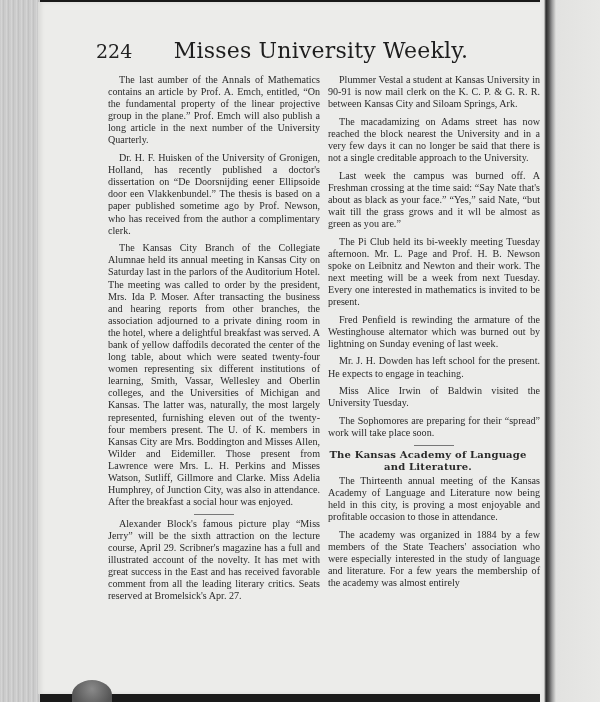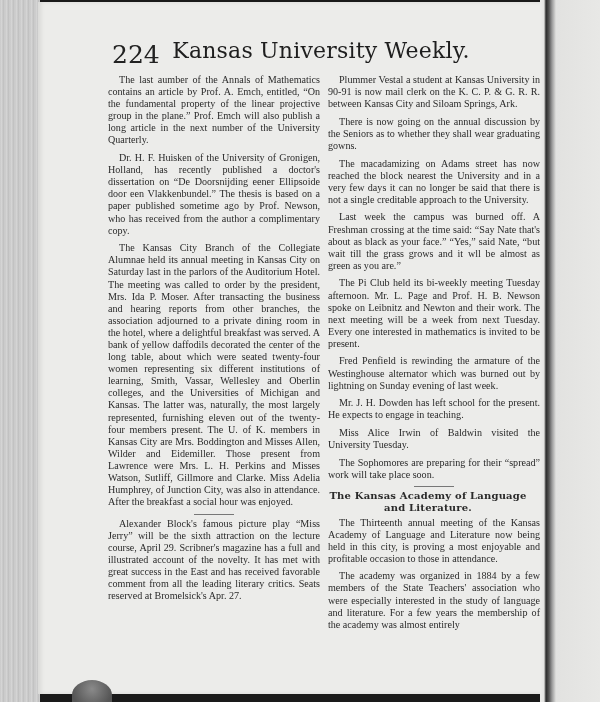--- a/index.html
+++ b/index.html
@@ -23,21 +23,21 @@
     }
     .thumb {
       position: absolute; left: 72px; top: 680px; width: 40px; height: 30px;
       background: radial-gradient(ellipse at 50% 30%, #8a8a8a, #555 70%);
       border-radius: 50% 50% 0 0;
     }
     .header {
       position: absolute; left: 96px; top: 40px; width: 450px; height: 30px;
     }
     .page-number {
-      position: absolute; left: 0; top: 0; font-size: 25px; color: #222; margin-left: 16px;
+      position: absolute; left: 0; top: 0; font-size: 19px; color: #222;
     }
     .running-title {
       position: absolute; left: 0; right: 0; top: -2px; text-align: center;
       font-size: 22px; color: #1e1e1e; letter-spacing: 0.2px;
     }
     .column {
       position: absolute; top: 74px; width: 212px;
       font-size: 10.1px; line-height: 12.1px; color: #2a2a2a;
       text-align: justify; hyphens: manual;
     }
@@ -55,34 +55,33 @@
 </head>
 <body>
 
 <div class="page-edges"></div>
 <div class="page"></div>
 <div class="gutter"></div>
 <div class="thumb"></div>
 
 <div class="header">
   <span class="page-number">224</span>
-  <div class="running-title">Kansas University Weekly.</div>
+  <div class="running-title">Misses University Weekly.</div>
 </div>
 
 <div class="column col-left">
   <p class="para">The last aumber of the Annals of Mathematics contains an article by Prof. A. Emch, entitled, “On the fundamental property of the linear projective group in the plane.” Prof. Emch will also publish a long article in the next number of the University Quarterly.</p>
-  <p class="para">Dr. H. F. Huisken of the University of Gronigen, Holland, has recently published a doctor's dissertation on “De Doorsnijding eener Ellipsoide door een Vlakkenbundel.” The thesis is based on a paper published sometime ago by Prof. Newson, who has received from the author a complimentary copy.</p>
+  <p class="para">Dr. H. F. Huisken of the University of Gronigen, Holland, has recently published a doctor's dissertation on “De Doorsnijding eener Ellipsoide door een Vlakkenbundel.” The thesis is based on a paper published sometime ago by Prof. Newson, who has received from the author a complimentary clerk.</p>
   <p class="para">The Kansas City Branch of the Collegiate Alumnae held its annual meeting in Kansas City on Saturday last in the parlors of the Auditorium Hotel. The meeting was called to order by the president, Mrs. Ida P. Moser. After transacting the business and hearing reports from other branches, the association adjourned to a private dining room in the hotel, where a delightful breakfast was served. A bank of yellow daffodils decorated the center of the long table, about which were seated twenty-four women representing six different institutions of learning, Smith, Vassar, Wellesley and Oberlin colleges, and the Universities of Michigan and Kansas. The latter was, naturally, the most largely represented, furnishing eleven out of the twenty-four members present. The U. of K. members in Kansas City are Mrs. Boddington and Misses Allen, Wilder and Eidemiller. Those present from Lawrence were Mrs. L. H. Perkins and Misses Watson, Sutliff, Gillmore and Clarke. Miss Adelia Humphrey, of Junction City, was also in attendance. After the breakfast a social hour was enjoyed.</p>
   <div class="section-rule"></div>
   <p class="para">Alexander Block's famous picture play “Miss Jerry” will be the sixth attraction on the lecture course, April 29. Scribner's magazine has a full and illustrated account of the novelty. It has met with great success in the East and has received favorable comment from all the leading literary critics. Seats reserved at Bromelsick's Apr. 27.</p>
 </div>
 
 <div class="column col-right">
   <p class="para">Plummer Vestal a student at Kansas University in 90-91 is now mail clerk on the K. C. P. &amp; G. R. R. between Kansas City and Siloam Springs, Ark.</p>
-  <p class="para">There is now going on the annual discussion by the Seniors as to whether they shall wear graduating gowns.</p>
   <p class="para">The macadamizing on Adams street has now reached the block nearest the University and in a very few days it can no longer be said that there is not a single creditable approach to the University.</p>
   <p class="para">Last week the campus was burned off. A Freshman crossing at the time said: “Say Nate that's about as black as your face.” “Yes,” said Nate, “but wait till the grass grows and it wll be almost as green as you are.”</p>
   <p class="para">The Pi Club held its bi-weekly meeting Tuesday afternoon. Mr. L. Page and Prof. H. B. Newson spoke on Leibnitz and Newton and their work. The next meeting will be a week from next Tuesday. Every one interested in mathematics is invited to be present.</p>
   <p class="para">Fred Penfield is rewinding the armature of the Westinghouse alternator which was burned out by lightning on Sunday evening of last week.</p>
   <p class="para">Mr. J. H. Dowden has left school for the present. He expects to engage in teaching.</p>
   <p class="para">Miss Alice Irwin of Baldwin visited the University Tuesday.</p>
   <p class="para">The Sophomores are preparing for their “spread” work will take place soon.</p>
   <div class="section-rule"></div>
   <p class="section-heading">The Kansas Academy of Language and Literature.</p>
   <p class="para">The Thirteenth annual meeting of the Kansas Academy of Language and Literature now being held in this city, is proving a most enjoyable and profitable occasion to those in attendance.</p>

